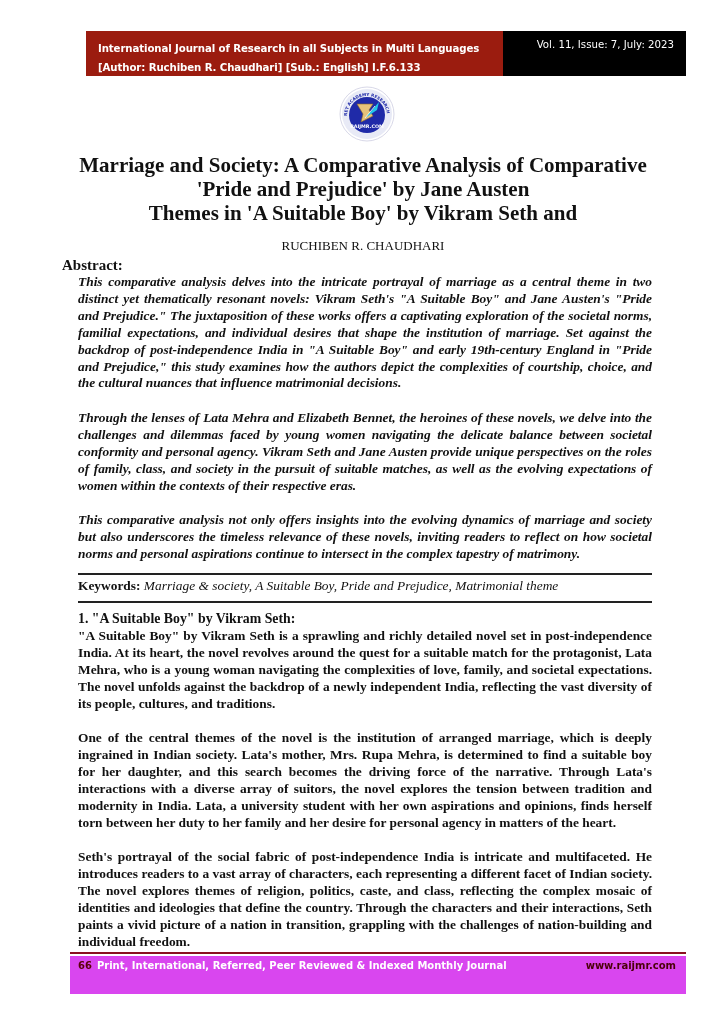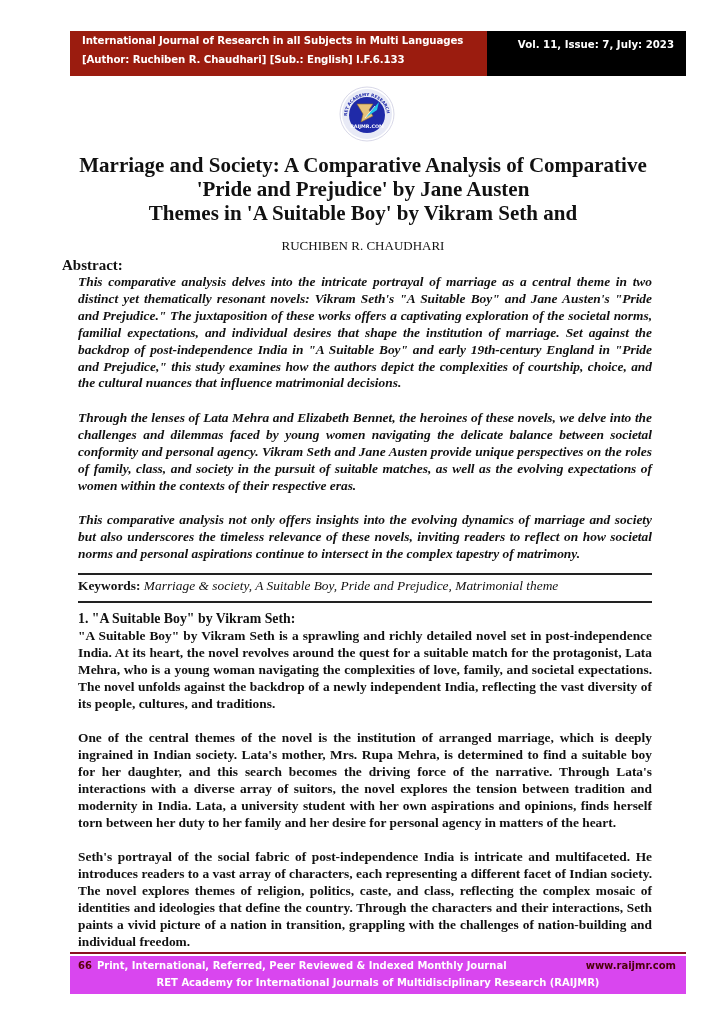--- a/index.html
+++ b/index.html
@@ -1,23 +1,23 @@
 <!DOCTYPE html>
 <html><head>
 <meta charset="utf-8">
 <style>
   * { box-sizing: border-box; margin: 0; padding: 0; }
   html, body { width: 724px; height: 1024px; background: #ffffff; overflow: hidden; }
   body { position: relative; font-family: "Liberation Serif", serif; color: #111; }
 
   .header { position: absolute; left: 70px; top: 31px; width: 616px; height: 45px; display: flex; }
-  .header-left { background: #9b1c0f; width: 417px; height: 100%; padding: 0 0 0 12px; color: #fff;
-    font-family: "DejaVu Sans", sans-serif; font-weight: bold; font-size: 10.2px; line-height: 19px; letter-spacing: -0.1px; }
+  .header-left { background: #9b1c0f; width: 417px; height: 100%; padding: 8px 0 0 12px; color: #fff;
+    font-family: "DejaVu Sans", sans-serif; font-weight: bold; font-size: 10.2px; line-height: 19px; letter-spacing: -0.1px; margin-left: 16px; }
   .header-right { background: #000; flex: 1; height: 100%; padding: 4px 12px 8px 0; color: #fff; text-align: right;
-    font-family: "DejaVu Sans", sans-serif; font-weight: bold; font-size: 10.2px; line-height: 19px; }
+    font-family: "DejaVu Sans", sans-serif; font-weight: normal; font-size: 10.2px; line-height: 19px; }
 
   .logo { position: absolute; left: 339px; top: 86px; width: 56px; height: 56px; }
 
   .title { position: absolute; left: 70px; top: 153px; width: 586px; text-align: center;
     font-weight: bold; font-size: 21px; line-height: 24px; color: #111; }
   .author { position: absolute; left: 70px; top: 238px; width: 586px; text-align: center; font-size: 13px; }
   .abstract-heading { position: absolute; left: 62px; top: 257px; font-weight: bold; font-size: 15px; }
 
   .para { position: absolute; left: 78px; width: 574px; font-size: 13.4px; line-height: 16.9px; text-align: justify; font-weight: bold; }
   .para.italic { font-style: italic; }
@@ -95,14 +95,13 @@
 <div class="para" style="top:849px;">Seth's portrayal of the social fabric of post-independence India is intricate and multifaceted. He introduces readers to a vast array of characters, each representing a different facet of Indian society. The novel explores themes of religion, politics, caste, and class, reflecting the complex mosaic of identities and ideologies that define the country. Through the characters and their interactions, Seth paints a vivid picture of a nation in transition, grappling with the challenges of nation-building and individual freedom.</div>
 
 <div class="footer-rule"></div>
 <div class="footer">
   <div class="row1">
     <span>
       <span class="page-num">66</span><span>Print, International, Referred, Peer Reviewed &amp; Indexed Monthly Journal</span>
     </span>
     <span class="url">www.raijmr.com</span>
   </div>
-  <div class="row2">RET Academy for International Journals of Multidisciplinary Research (RAIJMR)</div>
 </div>
 
 </body></html>

